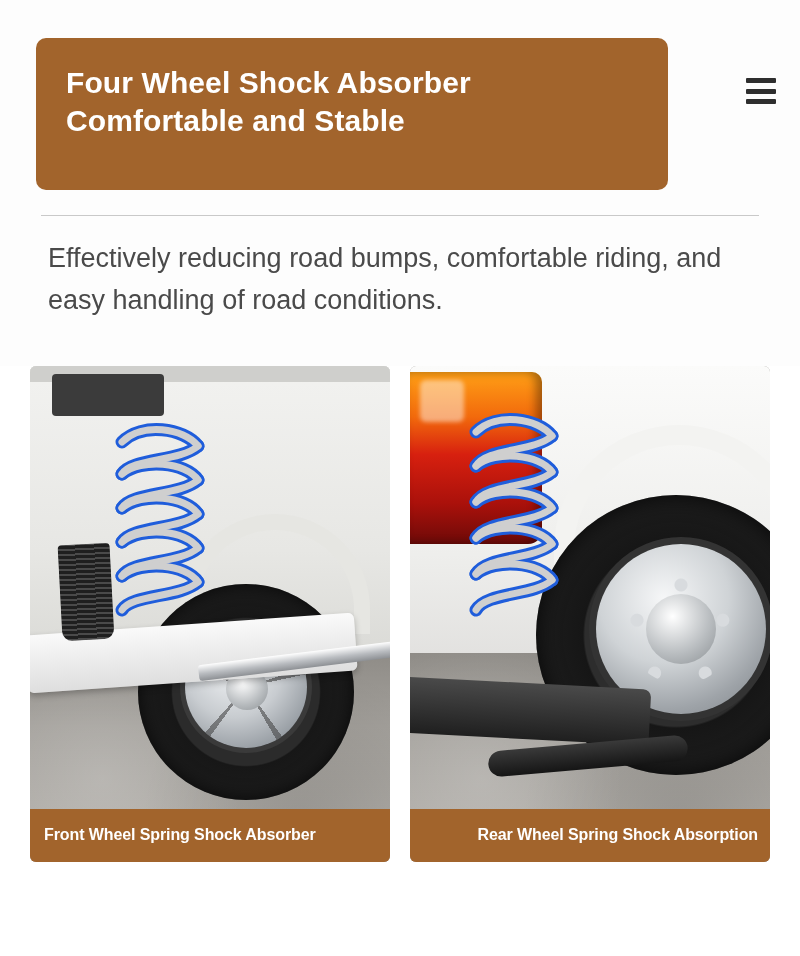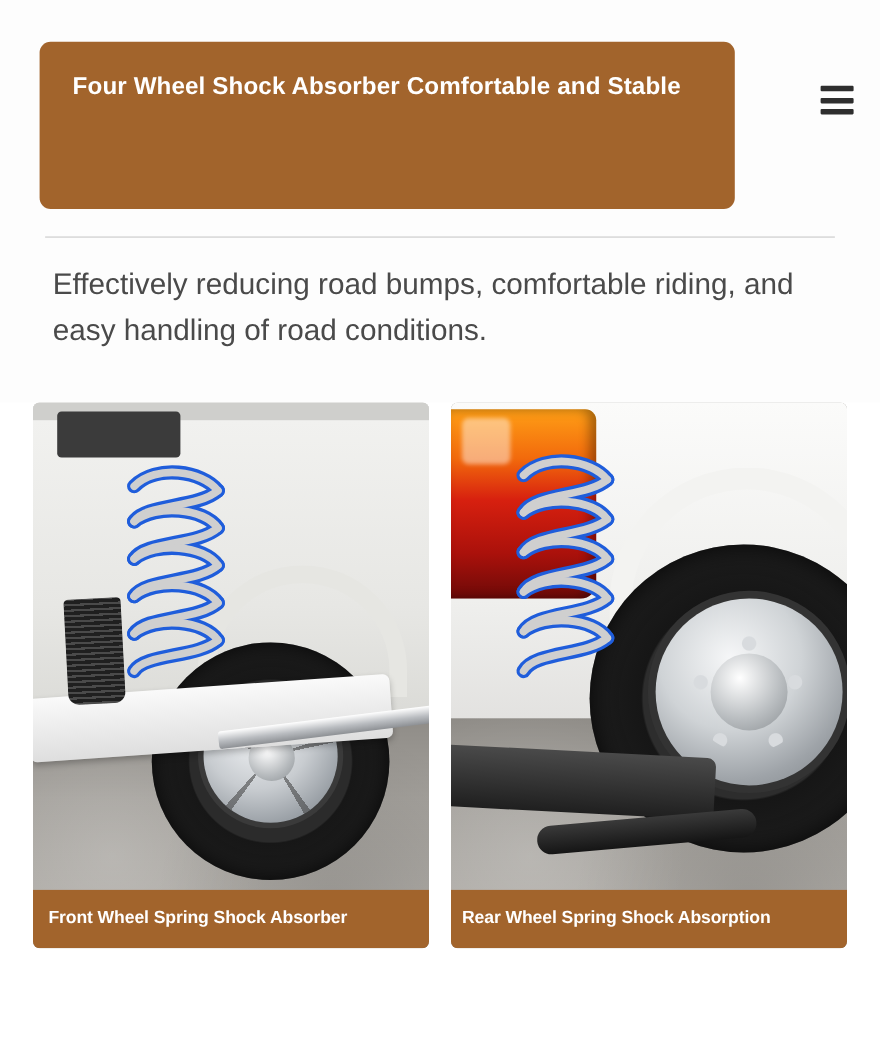--- a/index.html
+++ b/index.html
@@ -27,21 +27,21 @@
     position: relative;
     margin-left: 36px;
     width: 632px;
     background: #a2642c;
     border-radius: 10px;
     padding: 26px 30px 30px 30px;
     min-height: 152px;
   }
   .title-banner h1 {
     color: #ffffff;
-    font-size: 22px;
+    font-size: 30px;
     font-weight: 600;
     line-height: 1.28;
     letter-spacing: 0.1px;
   }
   .menu-icon {
     position: absolute;
     right: 24px;
     top: 78px;
     width: 30px;
     height: 26px;
@@ -295,21 +295,21 @@
     left: 0; bottom: 0;
     width: 100%;
     background: #a2642c;
     color: #ffffff;
     font-size: 16px;
     font-weight: 700;
     padding: 17px 12px 18px 12px;
     letter-spacing: -0.1px;
   }
   .panel-left .caption { text-align: left; padding-left: 14px; }
-  .panel-right .caption { text-align: left; padding-left: 10px; margin-top: 42px; }
+  .panel-right .caption { text-align: right; padding-left: 28px; margin-top: 42px; }
 
   .footer-space { height: 56px; }
 </style>
 </head>
 <body>
 
 <div class="page">
 
   <div class="header-wrap">
 

